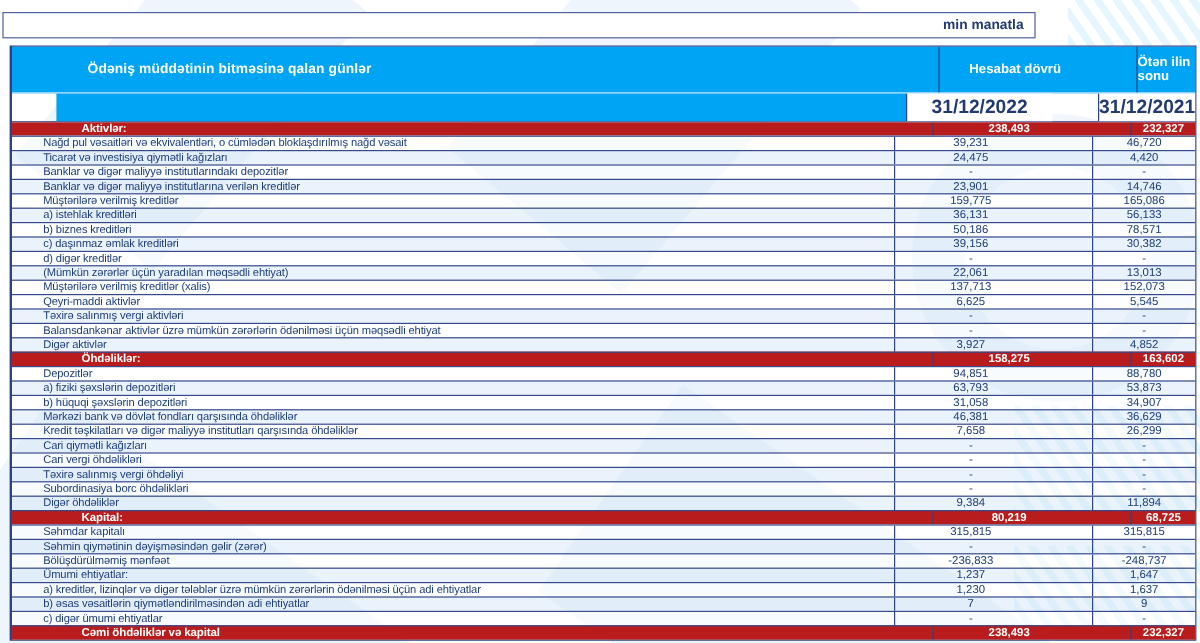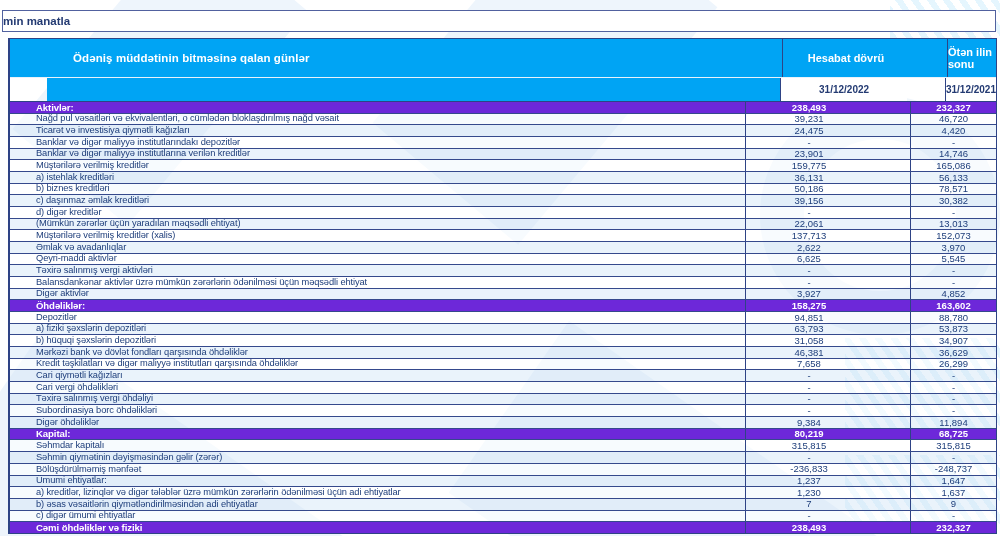--- a/index.html
+++ b/index.html
@@ -11,52 +11,52 @@
   
   .wm{position:absolute;z-index:0;}
   .wm-band{background:#eef5fc;}
   .wm-ring{border-radius:50%;border:44px solid #f0f6fc;box-sizing:border-box;}
   .wm-hatch{
     background:repeating-linear-gradient(55deg,
       rgba(0,164,244,0.10) 0 6px, rgba(255,255,255,0) 6px 13px);
   }
   
   .unit-bar{
-    position:absolute;left:2px;top:10px;width:994px;height:22px;z-index:2;
+    position:absolute;left:2px;top:10px;width:861px;height:22px;z-index:2;
     background:#ffffff;border:1px solid #51619f;box-sizing:border-box;
-    display:flex;align-items:center;justify-content:flex-start;
+    display:flex;align-items:center;justify-content:flex-end;
     padding-right:9px;color:#233a72;font-size:11.5px;font-weight:600;
   }
   
   .fin-table{
     position:absolute;left:8px;top:38px;width:989px;z-index:1;
     border:1px solid #2e4385;border-left-width:2px;box-sizing:border-box;
     background:transparent;
   }
   .row{display:flex;align-items:stretch;padding-left:37px;}
   .cell{box-sizing:border-box;display:flex;align-items:center;}
   .c1{width:735px;padding-left:26px;}
   .c2{width:127px;border-left:1px solid #2e4385;justify-content:center;}
   .c3{flex:1;border-left:1px solid #2e4385;justify-content:center;margin-left:38px;}
   
   .thead{height:38px;background:#00a4f4;color:#ffffff;border-bottom:1px solid #e8f2fb;}
   .thead .c1{font-size:11.5px;font-weight:bold;letter-spacing:.1px;}
   .thead .c2,.thead .c3{font-size:11px;font-weight:bold;}
   
   .tdate{height:23px;border-bottom:1px solid #2e4385;}
   .tdate .c1{background:#00a4f4;}
-  .tdate .c2,.tdate .c3{background:#ffffff;color:#233a72;font-size:10px;font-weight:600;}
+  .tdate .c2,.tdate .c3{background:#ffffff;color:#233a72;font-size:16px;font-weight:600;}
   
   .tbody{display:flex;flex-direction:column;height:431px;}
   .trow{flex:1;display:flex;align-items:stretch;border-top:1px solid #35498c;background:rgba(255,255,255,0.55);}
   .trow:first-child{border-top:none;}
   .trow.tint{background:rgba(208,228,246,0.45);}
   .trow .lbl{font-size:9.3px;color:#1d3d7a;letter-spacing:-0.1px;line-height:1;}
   .trow .val{font-size:9.5px;color:#1d3d7a;line-height:1;}
-  .trow.section{background:#6d28d9;}
+  .trow.section{background:#b91c1c;padding-left:32px;}
   .trow.section .lbl{color:#ffffff;font-weight:bold;font-size:9.6px;}
   .trow.section .val{color:#ffffff;font-weight:bold;}
 </style>
 </head>
 <body>
 
 <div class="wm wm-band" style="left:85px;top:-70px;width:150px;height:280px;transform:rotate(40deg);"></div>
 <div class="wm wm-band" style="left:450px;top:-90px;width:190px;height:310px;transform:rotate(40deg);"></div>
 <div class="wm wm-hatch" style="left:890px;top:0;width:110px;height:38px;"></div>
 <div class="wm wm-ring" style="left:760px;top:95px;width:240px;height:240px;"></div>
@@ -137,25 +137,20 @@
       <div class="trow tint">
         <div class="cell c1 lbl">(Mümkün zərərlər üçün yaradılan məqsədli ehtiyat)</div>
         <div class="cell c2 val">22,061</div>
         <div class="cell c3 val">13,013</div>
       </div>
       <div class="trow">
         <div class="cell c1 lbl">Müştərilərə verilmiş kreditlər (xalis)</div>
         <div class="cell c2 val">137,713</div>
         <div class="cell c3 val">152,073</div>
       </div>
-      <div class="trow tint">
-        <div class="cell c1 lbl">Əmlak və avadanlıqlar</div>
-        <div class="cell c2 val">2,622</div>
-        <div class="cell c3 val">3,970</div>
-      </div>
       <div class="trow">
         <div class="cell c1 lbl">Qeyri-maddi aktivlər</div>
         <div class="cell c2 val">6,625</div>
         <div class="cell c3 val">5,545</div>
       </div>
       <div class="trow tint">
         <div class="cell c1 lbl">Təxirə salınmış vergi aktivləri</div>
         <div class="cell c2 val">-</div>
         <div class="cell c3 val">-</div>
       </div>
@@ -258,18 +253,18 @@
         <div class="cell c1 lbl">b) əsas vəsaitlərin qiymətləndirilməsindən adi ehtiyatlar</div>
         <div class="cell c2 val">7</div>
         <div class="cell c3 val">9</div>
       </div>
       <div class="trow">
         <div class="cell c1 lbl">c) digər ümumi ehtiyatlar</div>
         <div class="cell c2 val">-</div>
         <div class="cell c3 val">-</div>
       </div>
       <div class="trow section">
-        <div class="cell c1 lbl">Cəmi öhdəliklər və fiziki</div>
+        <div class="cell c1 lbl">Cəmi öhdəliklər və kapital</div>
         <div class="cell c2 val">238,493</div>
         <div class="cell c3 val">232,327</div>
       </div>
     </div>
 </div>
 
 </body></html>

